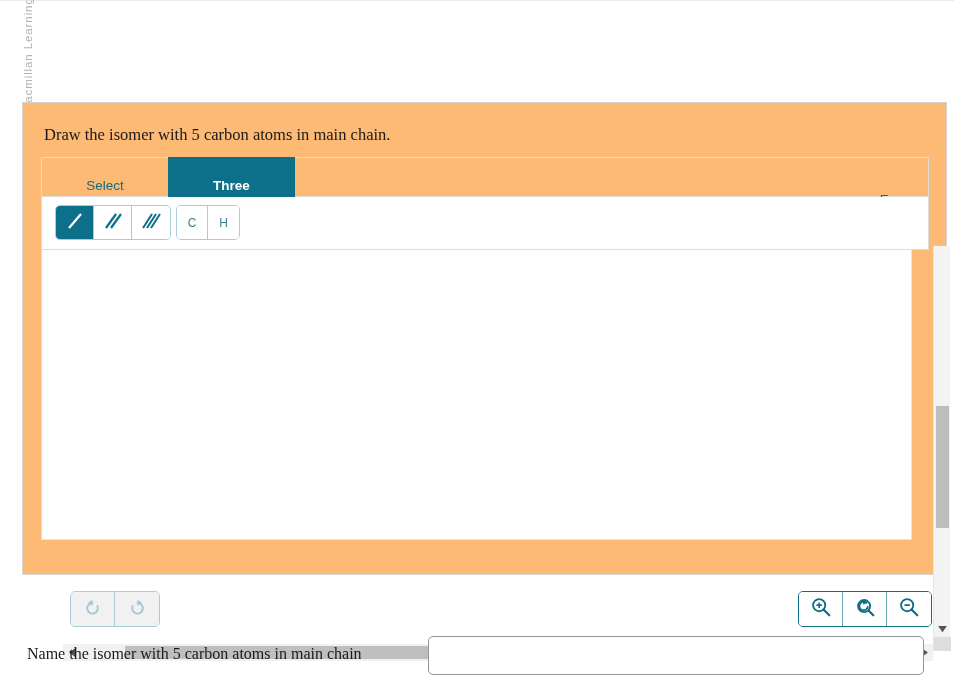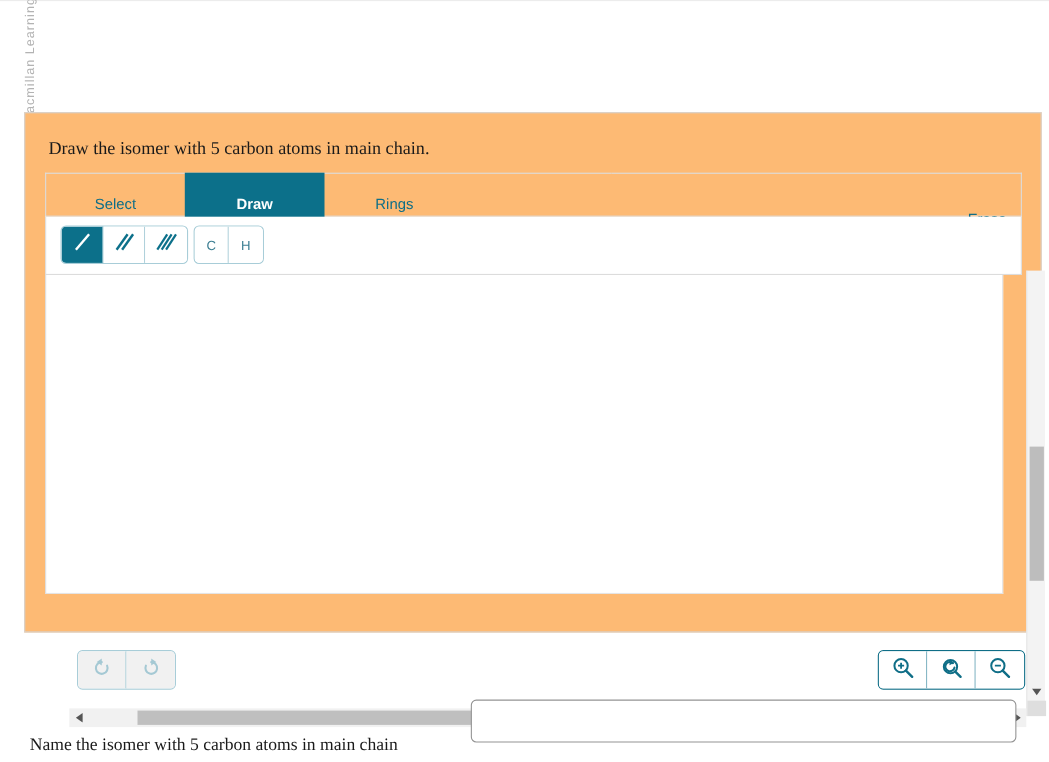--- a/index.html
+++ b/index.html
@@ -259,21 +259,20 @@
     cursor: pointer;
   }
 
   
   .answer-label {
     position: absolute;
     left: 27px; top: 645px;
     font-family: "Liberation Serif", serif;
     font-size: 16px;
     color: #1a1a1a;
-    margin-top: 24px;
   }
   .answer-input {
     position: absolute;
     left: 428px; top: 636px;
     width: 496px; height: 39px;
     border: 1px solid #949494;
     border-radius: 5px;
     background: #ffffff;
     font-family: "Liberation Sans", sans-serif;
     font-size: 14px;
@@ -296,22 +295,21 @@
 
     <div class="panel-title">Draw the isomer with 5 carbon atoms in main chain.</div>
 
     <div class="editor">
 
       <div class="tabstrip">
         <div class="tabstrip-left-border"></div>
         <div class="tabstrip-right-border"></div>
 
         <div class="tab" id="tab0">Select</div>
-        <div class="tab active" id="tab1">Draw</div>
-        <div class="tab" id="tab2">Rings</div>
+        <div class="tab active" id="tab1">Three</div>
 
         <div class="erase-btn">Erase</div>
       </div>
 
       <div class="toolrow">
 
         <div class="btn-group" id="bond-group">
           <div class="tool-btn selected">
             <span class="glyph">
               <svg width="22" height="22" viewBox="0 0 22 22">

